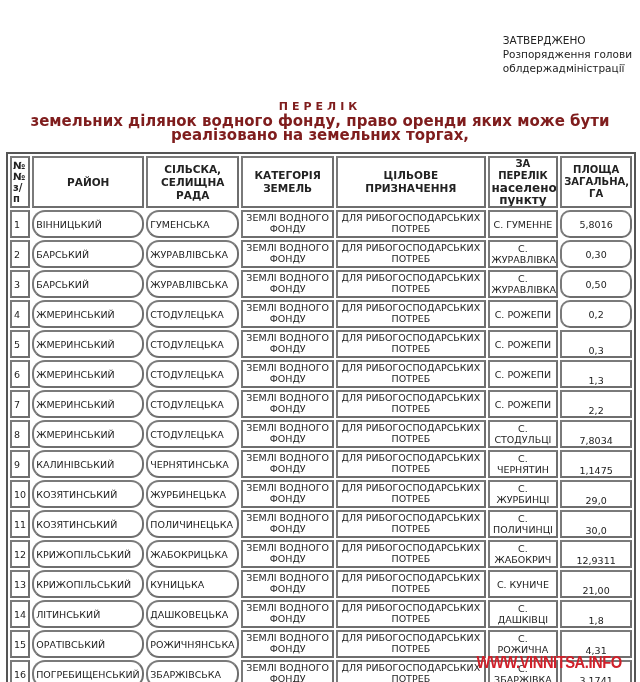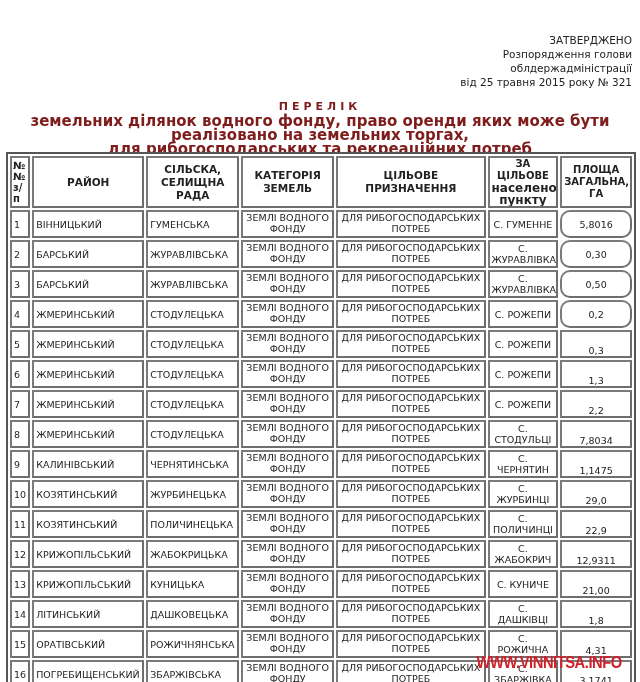--- a/index.html
+++ b/index.html
@@ -1,21 +1,21 @@
 <!DOCTYPE html>
 <html><head>
 <meta charset="utf-8">
 <style>
   html, body { margin: 0; padding: 0; background: #ffffff; }
   body {
     width: 640px; height: 682px; overflow: hidden; position: relative;
     font-family: "DejaVu Sans", sans-serif; color: #1a1a1a;
   }
   .approval {
-    position: absolute; right: 8px; top: 33px; text-align: right;
+    position: absolute; right: 8px; top: 33px; 
     font-size: 10.5px; line-height: 14px; color: #222;
   }
   .title-block {
     position: absolute; left: 0; right: 0; top: 100px; text-align: center;
     font-weight: bold; color: #7f1d1d;
   }
   .title-block .t1 { font-size: 11px; letter-spacing: 4px; line-height: 14px; }
   .title-block .t2 { font-size: 15px; line-height: 14px; }
   table.list {
     position: absolute; left: 6px; top: 152px; width: 630px;
@@ -30,45 +30,43 @@
     padding: 0 2px; overflow: hidden;
   }
   table.list th {
     height: 48px; font-weight: bold; text-align: center; font-size: 10.5px; line-height: 13px;
   }
   table.list th.num { text-align: left; font-size: 10px; line-height: 11px; padding: 0 1px; }
   table.list th.small-col { font-size: 10px; line-height: 12px; }
   table.list th .sub { font-weight: bold; font-size: 12px; }
   table.list td { height: 24px; }
   td.c-num { text-align: left; }
-  td.c-district, td.c-council { text-align: left; white-space: nowrap; }
+  td.c-district, td.c-council { text-align: left; white-space: nowrap; border-radius: 13px; }
   td.c-cat, td.c-purpose { text-align: center; vertical-align: top; }
   td.c-place { text-align: center; }
   td.c-area { text-align: center; vertical-align: bottom; padding-bottom: 1px; }
   td.c-area.mid { vertical-align: middle; border-radius: 10px; }
   .watermark {
     position: absolute; right: 18px; top: 654px;
     font-family: "Liberation Sans", sans-serif; font-weight: bold;
     font-size: 16px; color: #d0202a; letter-spacing: -0.5px; transform: scaleX(0.92); transform-origin: right;
   }
 </style>
 </head>
 <body>
 
 <div class="approval">
   <div>ЗАТВЕРДЖЕНО</div>
   <div>Розпорядження голови</div>
   <div>облдержадміністрації</div>
-  <div>від 25 травня 2015 року № 321</div>
 </div>
 
 <div class="title-block">
   <div class="t1">ПЕРЕЛІК</div>
   <div class="t2">земельних ділянок водного фонду, право оренди яких може бути реалізовано на земельних торгах,</div>
-  <div class="t2">для рибогосподарських та рекреаційних потреб</div>
 </div>
 
 <table class="list">
   <colgroup>
     <col style="width:20px">
     <col style="width:111px">
     <col style="width:92px">
     <col style="width:92px">
     <col style="width:148px">
     <col style="width:70px">
@@ -90,21 +88,21 @@
       </th>
       <th>
         <div>КАТЕГОРІЯ</div>
           <div>ЗЕМЕЛЬ</div>
       </th>
       <th>
         <div>ЦІЛЬОВЕ</div>
           <div>ПРИЗНАЧЕННЯ</div>
       </th>
       <th class="small-col">
-        <div>ЗА ЦІЛЬОВЕ</div>
+        <div>ЗА ПЕРЕЛІК</div>
           <div class="sub">населеного</div>
           <div class="sub">пункту</div>
       </th>
       <th class="small-col">
         <div>ПЛОЩА</div>
           <div>ЗАГАЛЬНА,</div>
           <div>ГА</div>
       </th>
     </tr>
   </thead>
@@ -199,21 +197,21 @@
         <td class="c-place">С. ЖУРБИНЦІ</td>
         <td class="c-area">29,0</td>
       </tr>
       <tr>
         <td class="c-num">11</td>
         <td class="c-district">КОЗЯТИНСЬКИЙ</td>
         <td class="c-council">ПОЛИЧИНЕЦЬКА</td>
         <td class="c-cat">ЗЕМЛІ ВОДНОГО ФОНДУ</td>
         <td class="c-purpose">ДЛЯ РИБОГОСПОДАРСЬКИХ ПОТРЕБ</td>
         <td class="c-place">С. ПОЛИЧИНЦІ</td>
-        <td class="c-area">22,9</td>
+        <td class="c-area">30,0</td>
       </tr>
       <tr>
         <td class="c-num">12</td>
         <td class="c-district">КРИЖОПІЛЬСЬКИЙ</td>
         <td class="c-council">ЖАБОКРИЦЬКА</td>
         <td class="c-cat">ЗЕМЛІ ВОДНОГО ФОНДУ</td>
         <td class="c-purpose">ДЛЯ РИБОГОСПОДАРСЬКИХ ПОТРЕБ</td>
         <td class="c-place">С. ЖАБОКРИЧ</td>
         <td class="c-area">12,9311</td>
       </tr>

